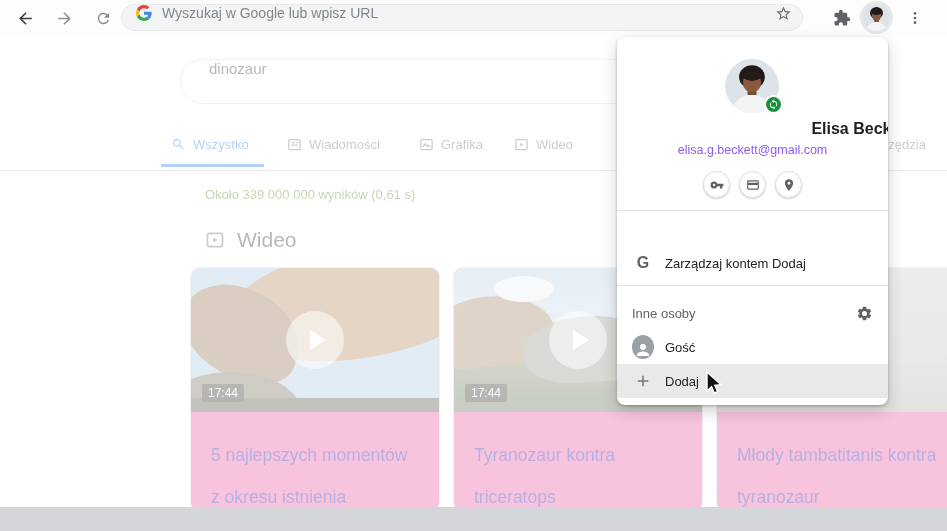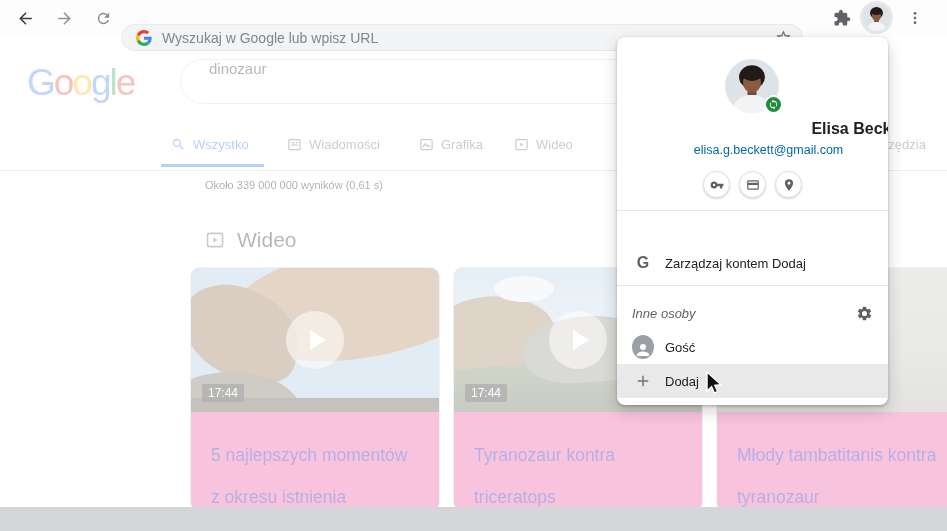--- a/index.html
+++ b/index.html
@@ -4,40 +4,40 @@
 <style>
   * { margin:0; padding:0; box-sizing:border-box; }
   html,body { width:947px; height:531px; overflow:hidden; background:#fff;
     font-family:"Liberation Sans", sans-serif; }
   .screen { position:absolute; top:0; left:0; width:947px; height:531px; background:#fff; overflow:hidden; }
 
   
   .toolbar { position:absolute; top:0; left:0; width:947px; height:35px; background:#fdfdfd; z-index:40; }
   .nav-btn { position:absolute; top:7px; width:22px; height:22px; display:flex; align-items:center; justify-content:center; cursor:pointer; }
   .addressbar { position:absolute; left:121px; top:4px; width:682px; height:27px; background:#f3f4f6;
-    border:1px solid #e7e9ec; border-radius:14px; display:flex; align-items:center; padding:0 10px 0 14px;margin-top:20px; }
+    border:1px solid #e7e9ec; border-radius:14px; display:flex; align-items:flex-start; padding:0 10px 0 14px; }
   .addressbar .ph { flex:1; font-size:14px; color:#80868b; margin-left:10px; white-space:nowrap; overflow:hidden; }
   .avatar-btn { position:absolute; left:860px; top:1px; width:33px; height:33px; border-radius:50%;
     background:#e7e7e7; display:flex; align-items:center; justify-content:center; }
   .avatar-small { width:27px; height:27px; border-radius:50%; overflow:hidden; }
 
   
   .page { position:absolute; top:35px; left:0; width:947px; height:472px; background:#fff; }
   .page-fade { position:absolute; inset:0; opacity:0.32; }
   .glogo { position:absolute; left:27px; top:27px; font-size:37px; font-weight:500; letter-spacing:-2px; }
   .searchpill { position:absolute; left:180px; top:24px; width:640px; height:45px; border:1px solid #d4d7db;
     border-radius:23px; background:#fff; display:flex; align-items:flex-start; padding-left:28px; }
   .searchpill .q { font-size:15px; color:#202124; }
   .tabs { position:absolute; top:102px; left:0; width:947px; height:20px; }
   .tab { position:absolute; display:flex; gap:7px; font-size:13px; color:#5f6368; height:20px; }
   .tab.active { color:#1a73e8; }
   .tab svg { flex:none; }
   .tab-underline { position:absolute; left:161px; top:129px; width:103px; height:3px; background:#1a73e8; }
   .tabs-hairline { position:absolute; left:0; top:135px; width:947px; height:1px; background:#c6c9cd; }
-  .stats { position:absolute; left:205px; top:144px; font-size:11px; color:#000000; }
+  .stats { position:absolute; left:205px; top:152px; font-size:13px; color:#4d7c0f; }
   .vid-head { position:absolute; left:205px; top:193px; display:flex; align-items:center; gap:12px; }
   .vid-head .t { font-size:21px; color:#202124; }
 
   .card { position:absolute; top:232px; width:250px; height:245px; background:#ec4899; border:1px solid #d5d8dc;
     border-radius:10px; overflow:hidden; }
   .thumb { position:relative; width:100%; height:144px; overflow:hidden; }
   .blob { position:absolute; }
   .play { position:absolute; left:50%; top:50%; width:58px; height:58px; margin:-29px 0 0 -29px;
     border-radius:50%; background:rgba(255,255,255,.55); display:flex; align-items:center; justify-content:center; }
   .play .tri { width:0; height:0; border-left:16px solid #fff; border-top:10px solid transparent;
@@ -49,30 +49,30 @@
   .bottom-strip { position:absolute; left:0; top:507px; width:947px; height:24px; background:#d4d6da; z-index:30; }
 
   
   .pmenu { position:absolute; left:617px; top:37px; width:271px; height:368px; background:#fff; border-radius:8px;
     box-shadow:0 1px 3px rgba(0,0,0,.25), 0 6px 16px rgba(0,0,0,.18); z-index:50; overflow:hidden; }
   .pmenu .bigavatar { position:absolute; left:108px; top:22px; width:54px; height:54px; border-radius:50%; overflow:hidden; }
   .pmenu .syncbadge { position:absolute; left:147px; top:58px; width:19px; height:19px; border-radius:50%;
     background:#1e8e3e; border:2px solid #fff; display:flex; align-items:center; justify-content:center; }
   .pmenu .pname { position:absolute; left:0; top:83px; width:294px; text-align:right; font-size:16px;
     font-weight:bold; color:#202124; }
-  .pmenu .pemail { position:absolute; left:0; top:106px; width:271px; text-align:center; font-size:12.5px; color:#0369a1;margin-left:16px; }
+  .pmenu .pemail { position:absolute; left:0; top:106px; width:271px; text-align:center; font-size:12.5px; color:#8b5cf6; }
   .pmenu .chiprow { position:absolute; left:0; top:134px; width:271px; display:flex; justify-content:center; gap:9px; }
   .chip { width:27px; height:27px; border-radius:50%; background:#fff; border:1px solid #e0e0e0;
     box-shadow:0 1px 2px rgba(0,0,0,.18); display:flex; align-items:center; justify-content:center; cursor:pointer; }
   .pmenu .div { position:absolute; left:0; width:271px; height:1px; background:#e4e4e4; }
   .mrow { position:absolute; left:0; width:271px; height:34px; display:flex; align-items:center; padding:0 15px; cursor:pointer; }
   .mrow .ic { width:22px; display:flex; justify-content:center; }
   .mrow .lbl { margin-left:11px; font-size:13px; color:#202124; }
   .mrow.header { cursor:default; }
-  .mrow.header .lbl { margin-left:0; color:#5f6368;font-style:italic; }
+  .mrow.header .lbl { margin-left:0; color:#5f6368; }
   .mrow.header .gear { margin-left:auto; display:flex; }
   .mrow.hl { background:#e9e9e9; }
   .guest-ic { width:24px; height:24px; border-radius:50%; background:#9aa0a6; display:flex; align-items:flex-end; justify-content:center; overflow:hidden; }
 
   .cursor { position:absolute; left:703px; top:370px; z-index:60; }
 </style>
 </head>
 <body>
 
 <svg width="0" height="0" style="position:absolute">
@@ -135,23 +135,20 @@
       <svg width="16" height="16" viewBox="0 0 24 24" fill="#5f6368">
           <circle cx="12" cy="5" r="2"></circle>
           <circle cx="12" cy="12" r="2"></circle>
           <circle cx="12" cy="19" r="2"></circle>
         </svg>
     </div>
   </div>
 
   <div class="page">
     <div class="page-fade">
-      <div class="glogo">
-        <span style="color:#4285F4">G</span><span style="color:#EA4335">o</span><span style="color:#FBBC05">o</span><span style="color:#4285F4">g</span><span style="color:#34A853">l</span><span style="color:#EA4335">e</span>
-      </div>
 
       <div class="searchpill">
         <span class="q">dinozaur</span>
       </div>
 
       <div class="tabs">
         <div class="tab active" style="left:171px">
           <svg width="15" height="15" viewBox="0 0 24 24" fill="#1a73e8">
               <path d="M15.5 14h-.79l-.28-.27a6.5 6.5 0 1 0-.7.7l.27.28v.79l5 4.99L20.49 19l-4.99-5zm-6 0A4.5 4.5 0 1 1 14 9.5 4.5 4.5 0 0 1 9.5 14z"></path>
             </svg>

